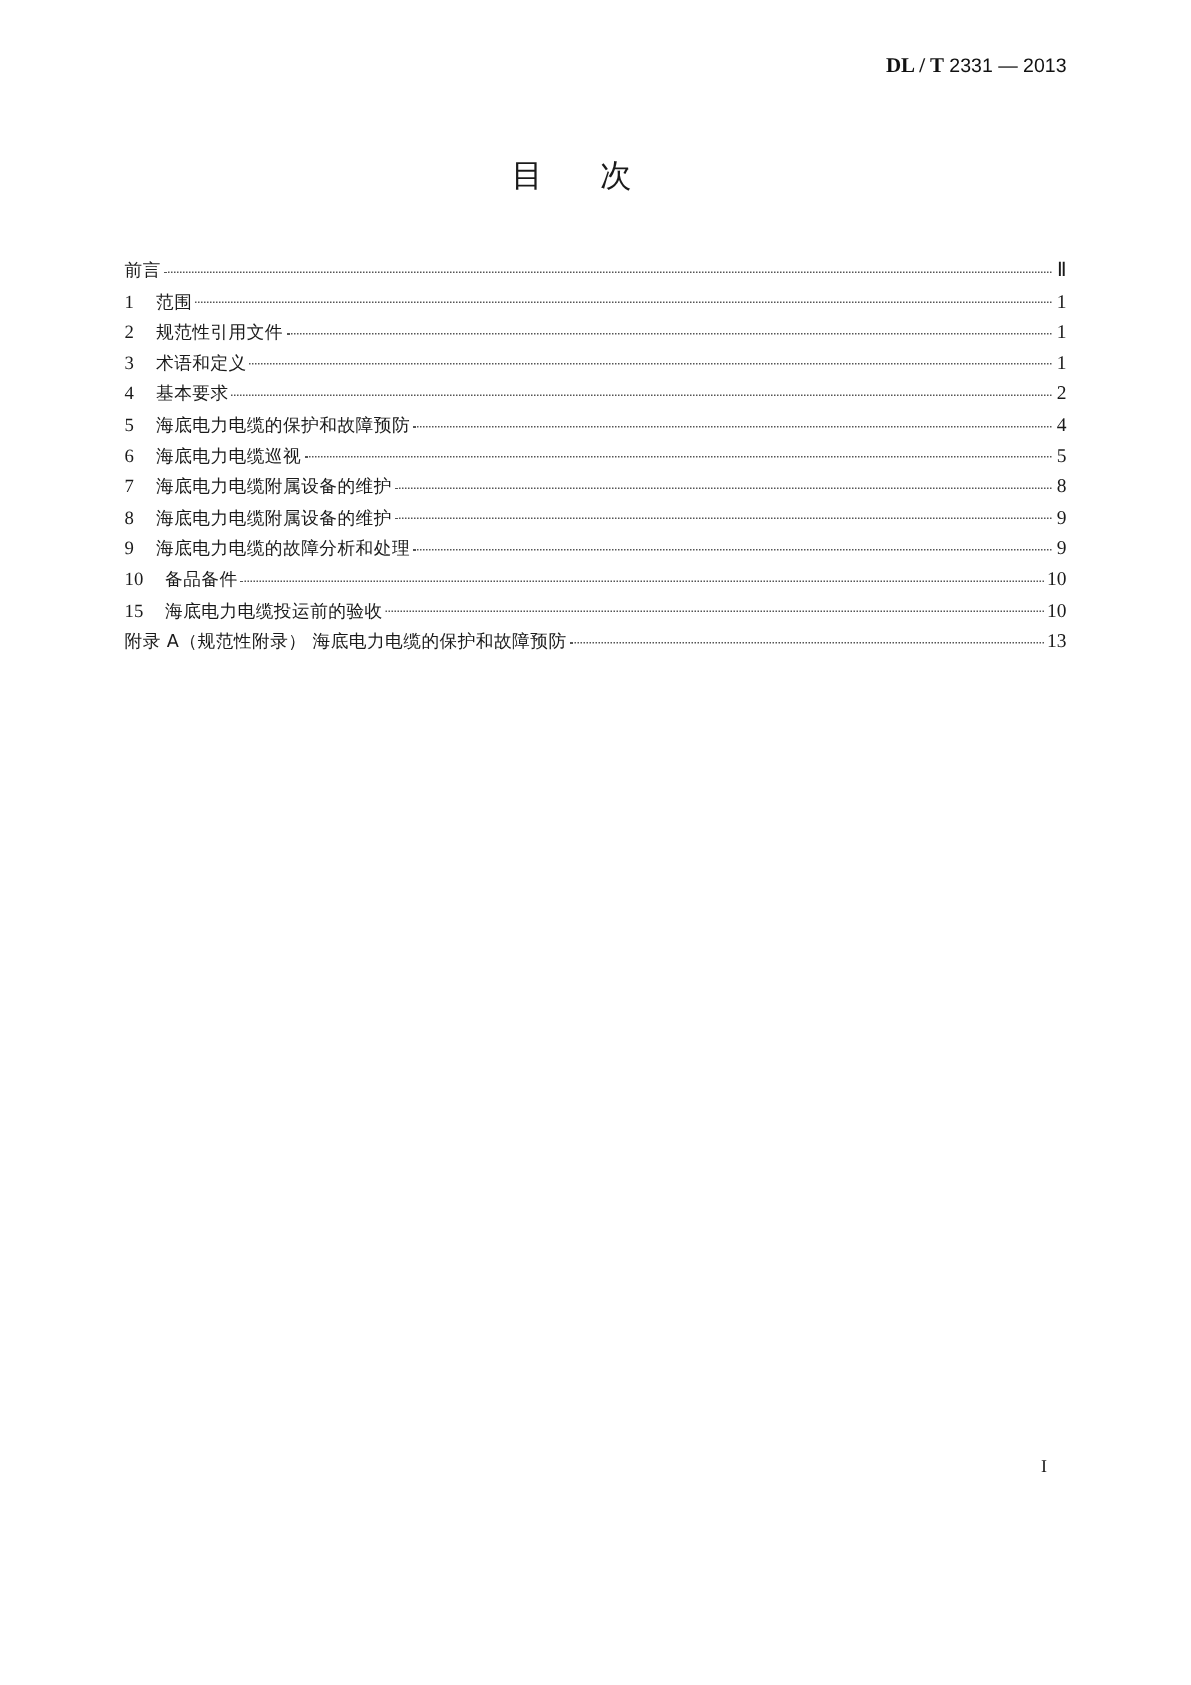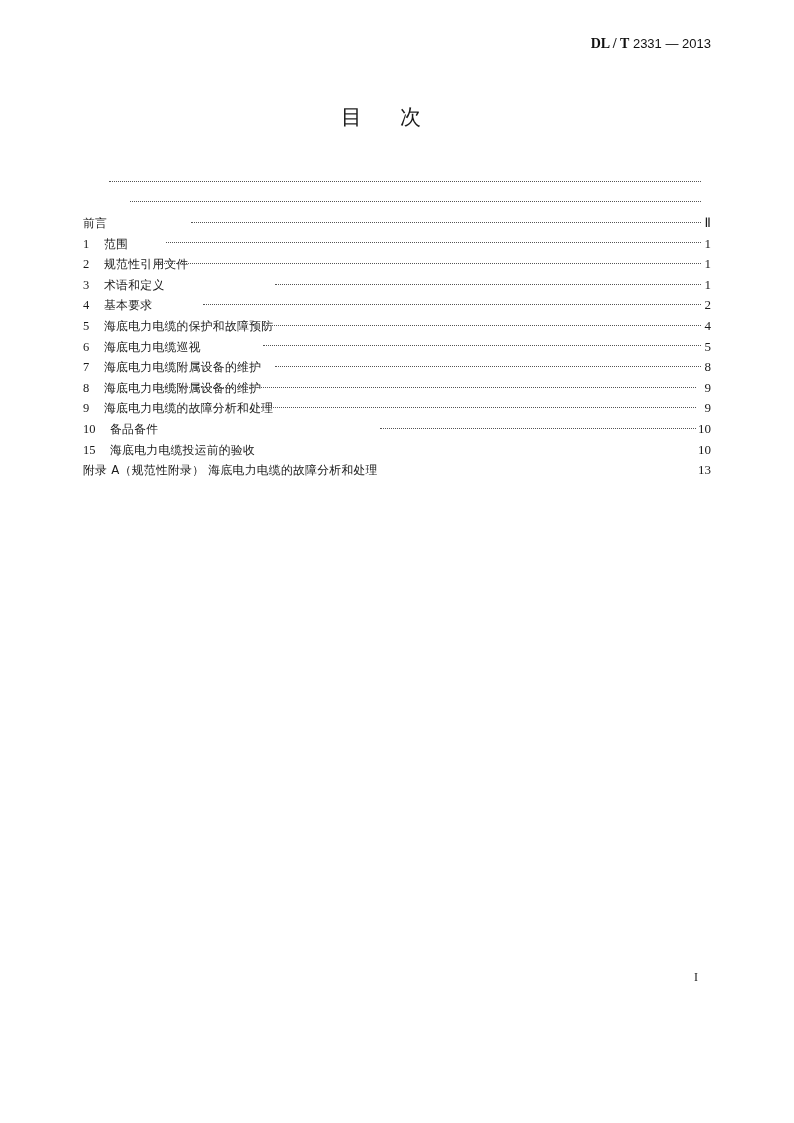--- a/index.html
+++ b/index.html
@@ -57,21 +57,20 @@
       display: inline-block;
       min-width: 21px;
       font-family: "Liberation Serif", serif;
     }
     .toc-num.wide { min-width: 27px; }
     .toc-label {
       white-space: nowrap;
       font-family: "DejaVu Sans", sans-serif;
       font-size: 11.8px;
       letter-spacing: 0.3px;
-      margin-top: 43px;
     }
     .toc-dots {
       flex: 1;
       border-bottom: 1px dotted #555;
       margin: 0 2px 4px 2px;
       height: 0;
       align-self: flex-end;
       position: relative;
       top: -5px;
     }
@@ -169,19 +168,19 @@
     <span class="toc-dots"></span>
     <span class="toc-page">10</span>
   </div>
   <div class="toc-row">
     <span class="toc-num wide">15</span>
     <span class="toc-label">海底电力电缆投运前的验收</span>
     <span class="toc-dots"></span>
     <span class="toc-page">10</span>
   </div>
   <div class="toc-row">
-    <span class="toc-label">附录 A（规范性附录） 海底电力电缆的故障分析和处理</span>
+    <span class="toc-label">附录 A（规范性附录） 海底电力电缆的保护和故障预防</span>
     <span class="toc-dots"></span>
     <span class="toc-page">13</span>
   </div>
 </div>
 
 <div class="footer-page">I</div>
 
 </body></html>

